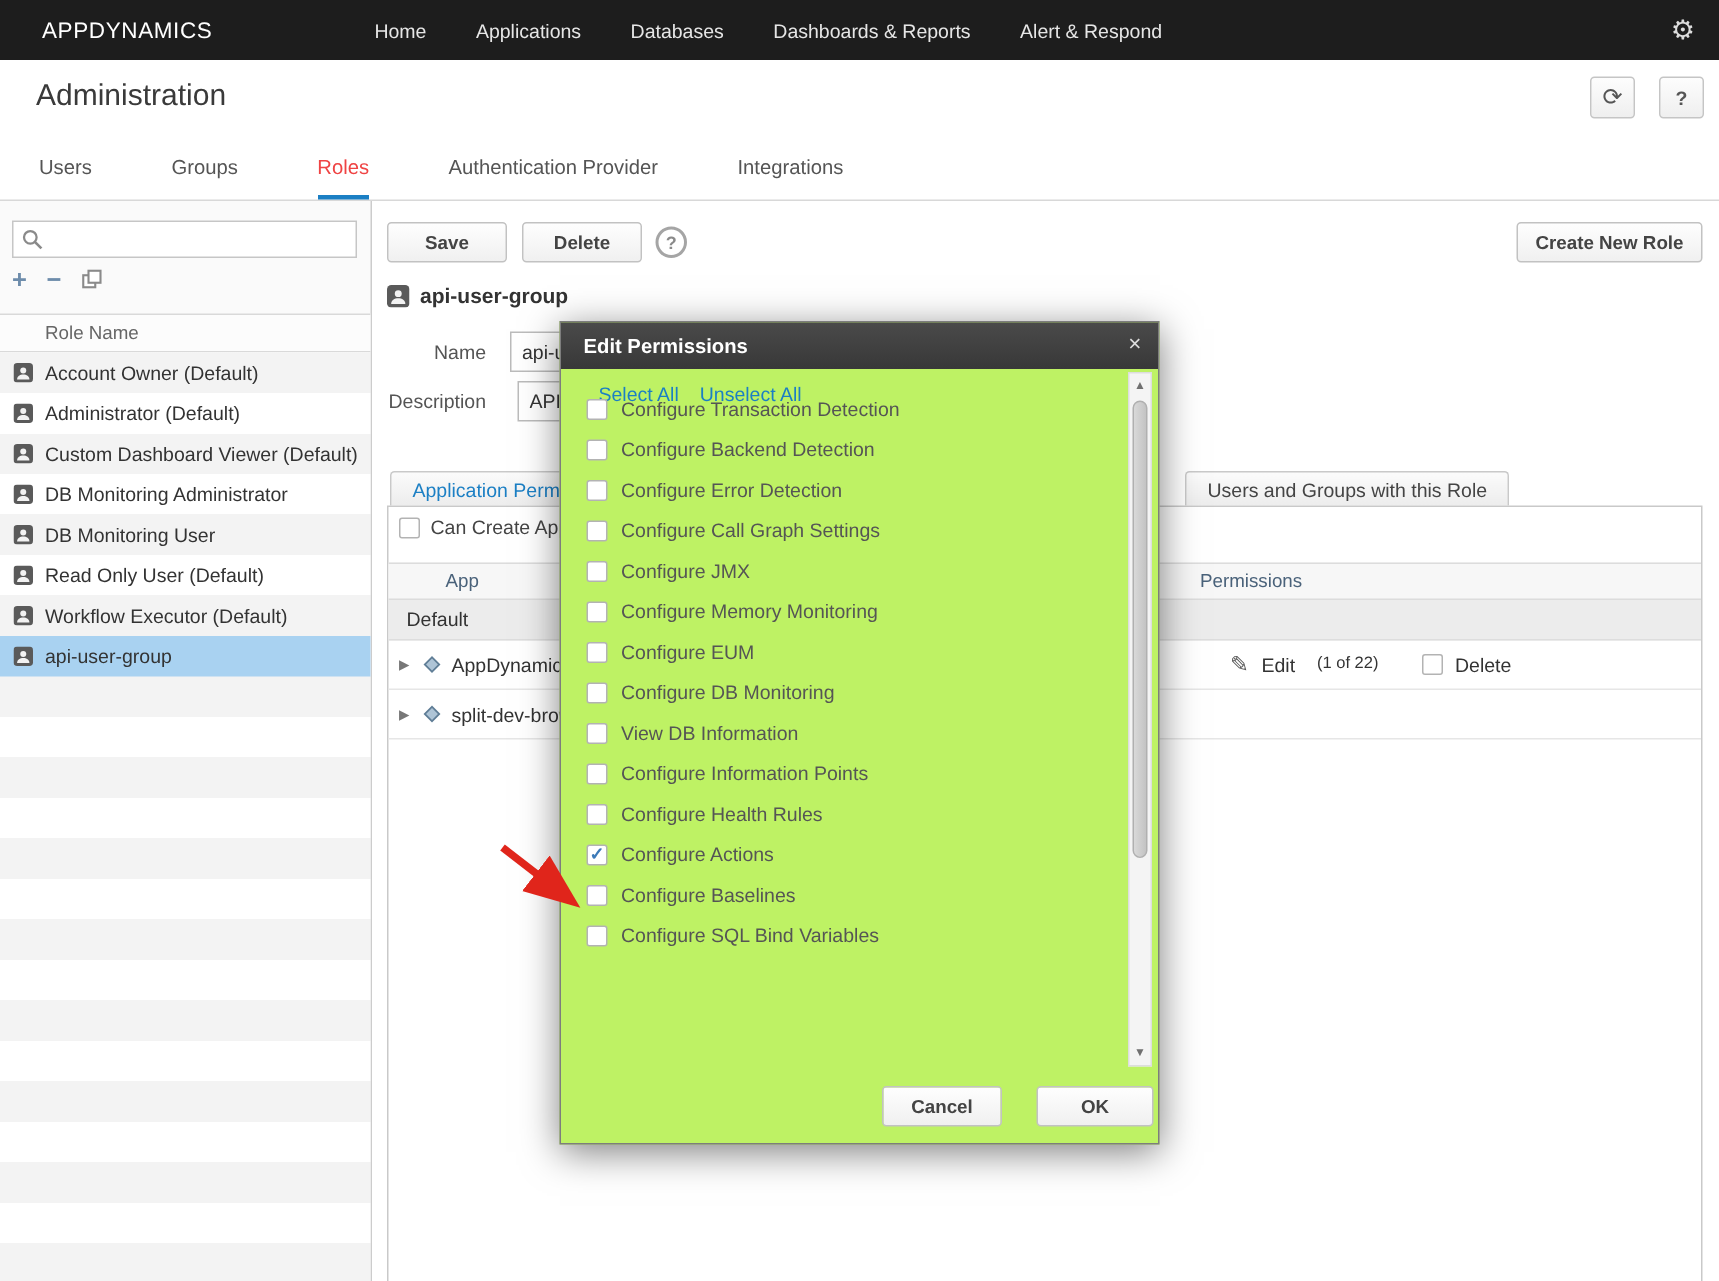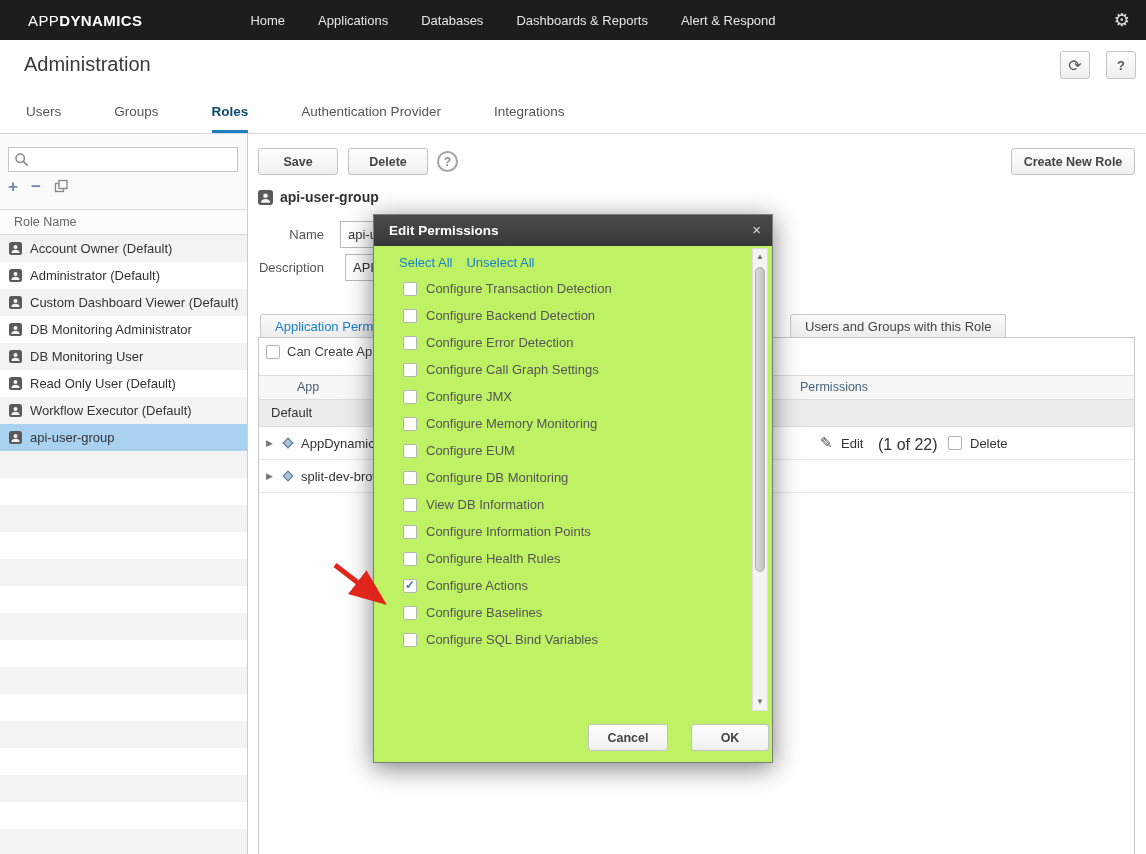--- a/index.html
+++ b/index.html
@@ -6,48 +6,48 @@
   html,body { width:1146px; height:854px; }
   body {
     position:relative; overflow:hidden; background:#fff;
     font-family:"Liberation Sans", sans-serif; font-size:13px; color:#333;
   }
 
   
   .topnav { position:absolute; top:0; left:0; right:0; height:40px; background:#1d1d1d; display:flex; align-items:center; z-index:5; }
   .logo { margin-left:28px; color:#fff; font-size:15px; letter-spacing:.4px; white-space:nowrap; }
   .logo-light { font-weight:400; }
-  .logo-bold { font-weight:700; }
+  .logo-bold { font-weight:400; }
   .topnav-items { display:flex; gap:33px; margin-left:108px; }
   .nav-item { color:#e6e6e6; font-size:13px; cursor:pointer; white-space:nowrap; }
   .gear { position:absolute; right:16px; top:50%; transform:translateY(-50%); color:#ddd; font-size:18px; cursor:pointer; }
 
   
   .page-title { position:absolute; left:24px; top:53px; font-size:20px; font-weight:500; color:#3a3a3a; }
   .icon-btn { position:absolute; top:51px; width:30px; height:28px; background:linear-gradient(#fdfdfd,#efefef);
     border:1px solid #c5c5c5; border-radius:3px; color:#555; display:flex; align-items:center; justify-content:center; cursor:pointer; }
   .refresh-btn { left:1060px; font-size:16px; }
   .help-btn { left:1106px; font-size:13px; font-weight:700; }
 
   
   .tabs { position:absolute; top:95px; left:0; right:0; height:39px; border-bottom:1px solid #d8d8d8; display:flex; gap:53px; padding-left:26px; }
   .tab { height:100%; padding-top:9px; font-size:13.5px; color:#555; cursor:pointer; }
-  .tab.active { color:#0c4a6e; font-weight:700; border-bottom:3px solid #1b7fc4; }
+  .tab.active { color:#ef4444; font-weight:400; border-bottom:3px solid #1b7fc4; }
 
   
   .sidebar { position:absolute; top:134px; left:0; width:248px; bottom:0; background:#fafafa; border-right:1px solid #ccc; }
   .search-wrap { position:absolute; top:13px; left:8px; width:230px; height:25px; background:#fff; border:1px solid #c6c6c6; }
   .search-wrap svg { position:absolute; left:5px; top:4px; }
   .search-input { position:absolute; inset:0; border:0; outline:none; background:transparent; padding-left:26px;
     font-family:"Liberation Sans",sans-serif; font-size:13px; color:#333; }
   .side-tools { position:absolute; top:44px; left:8px; display:flex; gap:13px; align-items:center; }
   .tool { color:#6d8cab; font-size:17px; font-weight:700; line-height:1; cursor:pointer; }
   .copy-tool { cursor:pointer; display:flex; }
   .list-header { position:absolute; top:75px; left:0; right:0; height:26px; line-height:24px; background:#fcfcfc;
-    border-top:1px solid #d9d9d9; border-bottom:1px solid #d9d9d9; color:#666; font-size:12.5px; padding-left:14px; }
+    border-top:1px solid #d9d9d9; border-bottom:1px solid #d9d9d9; color:#666; font-size:12.5px; padding-left:30px; }
   .role-list { position:absolute; top:101px; left:0; right:0; bottom:0;
     background:repeating-linear-gradient(to bottom,#f3f3f3 0 27px,#ffffff 27px 54px); }
   .role-row { position:relative; height:27px; display:flex; align-items:center; padding-left:30px; font-size:13px; color:#333; cursor:pointer; }
   .role-row .role-icon { position:absolute; left:9px; top:7px; display:flex; }
   .role-row.selected { background:#a9d2f1; }
 
   
   .main { position:absolute; left:249px; top:134px; right:0; bottom:0; background:#fff; }
   .btn { background:linear-gradient(#fefefe,#f0f0f0); border:1px solid #c2c2c2; border-radius:3px;
     font-family:"Liberation Sans",sans-serif; font-weight:700; font-size:12.5px; color:#444;
@@ -77,33 +77,33 @@
   .gh-perms { position:absolute; left:541px; line-height:23px; }
   .group-row { position:absolute; left:0; right:0; top:62px; height:27px; background:#ececec; border-bottom:1px solid #ddd;
     line-height:26px; padding-left:12px; font-size:13px; color:#333; }
   .tree-row { position:absolute; left:0; right:0; height:33px; border-bottom:1px solid #e6e6e6; }
   .tree-row.r0 { top:89px; } .tree-row.r1 { top:122px; }
   .expand { position:absolute; left:7px; top:11px; font-size:9px; color:#777; cursor:pointer; }
   .node-icon { position:absolute; left:22px; top:9px; display:flex; }
   .node-label { position:absolute; left:42px; top:9px; font-size:13px; color:#333; }
   .edit-icon { position:absolute; left:561px; top:7px; color:#555; font-size:15px; cursor:pointer; }
   .edit-label { position:absolute; left:582px; top:9px; font-size:13px; color:#333; cursor:pointer; }
-  .edit-count { position:absolute; left:619px; top:9px; font-size:16px; color:#333; }
+  .edit-count { position:absolute; left:619px; top:9px; font-size:11px; color:#333; }
   .del-cb { position:absolute; left:689px; top:9px; }
   .del-label { position:absolute; left:711px; top:9px; font-size:13px; color:#333; }
 
   
   .modal { position:absolute; left:373px; top:214px; width:400px; height:549px; background:#bef264;
     border:1px solid #7d7d7d; box-shadow:0 5px 24px rgba(0,0,0,.5); z-index:20; }
   .modal-header { position:absolute; top:0; left:0; right:0; height:31px; background:linear-gradient(#4a4a4a,#383838);
     color:#fff; font-size:13.5px; font-weight:700; line-height:31px; padding-left:15px; cursor:move; }
   .modal-close { position:absolute; right:11px; top:0; line-height:29px; font-size:15px; font-weight:400; color:#ddd; cursor:pointer; }
   .select-links { position:absolute; top:40px; left:25px; display:flex; gap:14px; font-size:13px; color:#1b7fc4; }
   .link { cursor:pointer; }
-  .perm-list { position:absolute; top:60px; left:0; right:22px;padding-left:12px; }
+  .perm-list { position:absolute; top:44px; left:0; right:22px; }
   .perm-item { height:27px; display:flex; align-items:center; gap:9px; padding-left:17px; font-size:13px; color:#555; }
   .modal-scrollbar { position:absolute; top:33px; right:4px; width:16px; height:463px; background:#f4f4f4; border:1px solid #ddd; }
   .sb-up { position:absolute; top:1px; left:0; right:0; text-align:center; font-size:8px; line-height:14px; color:#707070; cursor:pointer; }
   .sb-down { position:absolute; bottom:1px; left:0; right:0; text-align:center; font-size:8px; line-height:14px; color:#707070; cursor:pointer; }
   .sb-thumb { position:absolute; left:2px; top:18px; width:10px; height:305px; background:linear-gradient(to right,#d9d9d9,#c3c3c3);
     border:1px solid #b0b0b0; border-radius:6px; cursor:grab; }
   .cancel-btn { position:absolute; left:214px; top:509px; width:80px; height:27px; }
   .ok-btn { position:absolute; left:307px; top:509px; width:78px; height:27px;margin-left:10px; }
 
   

